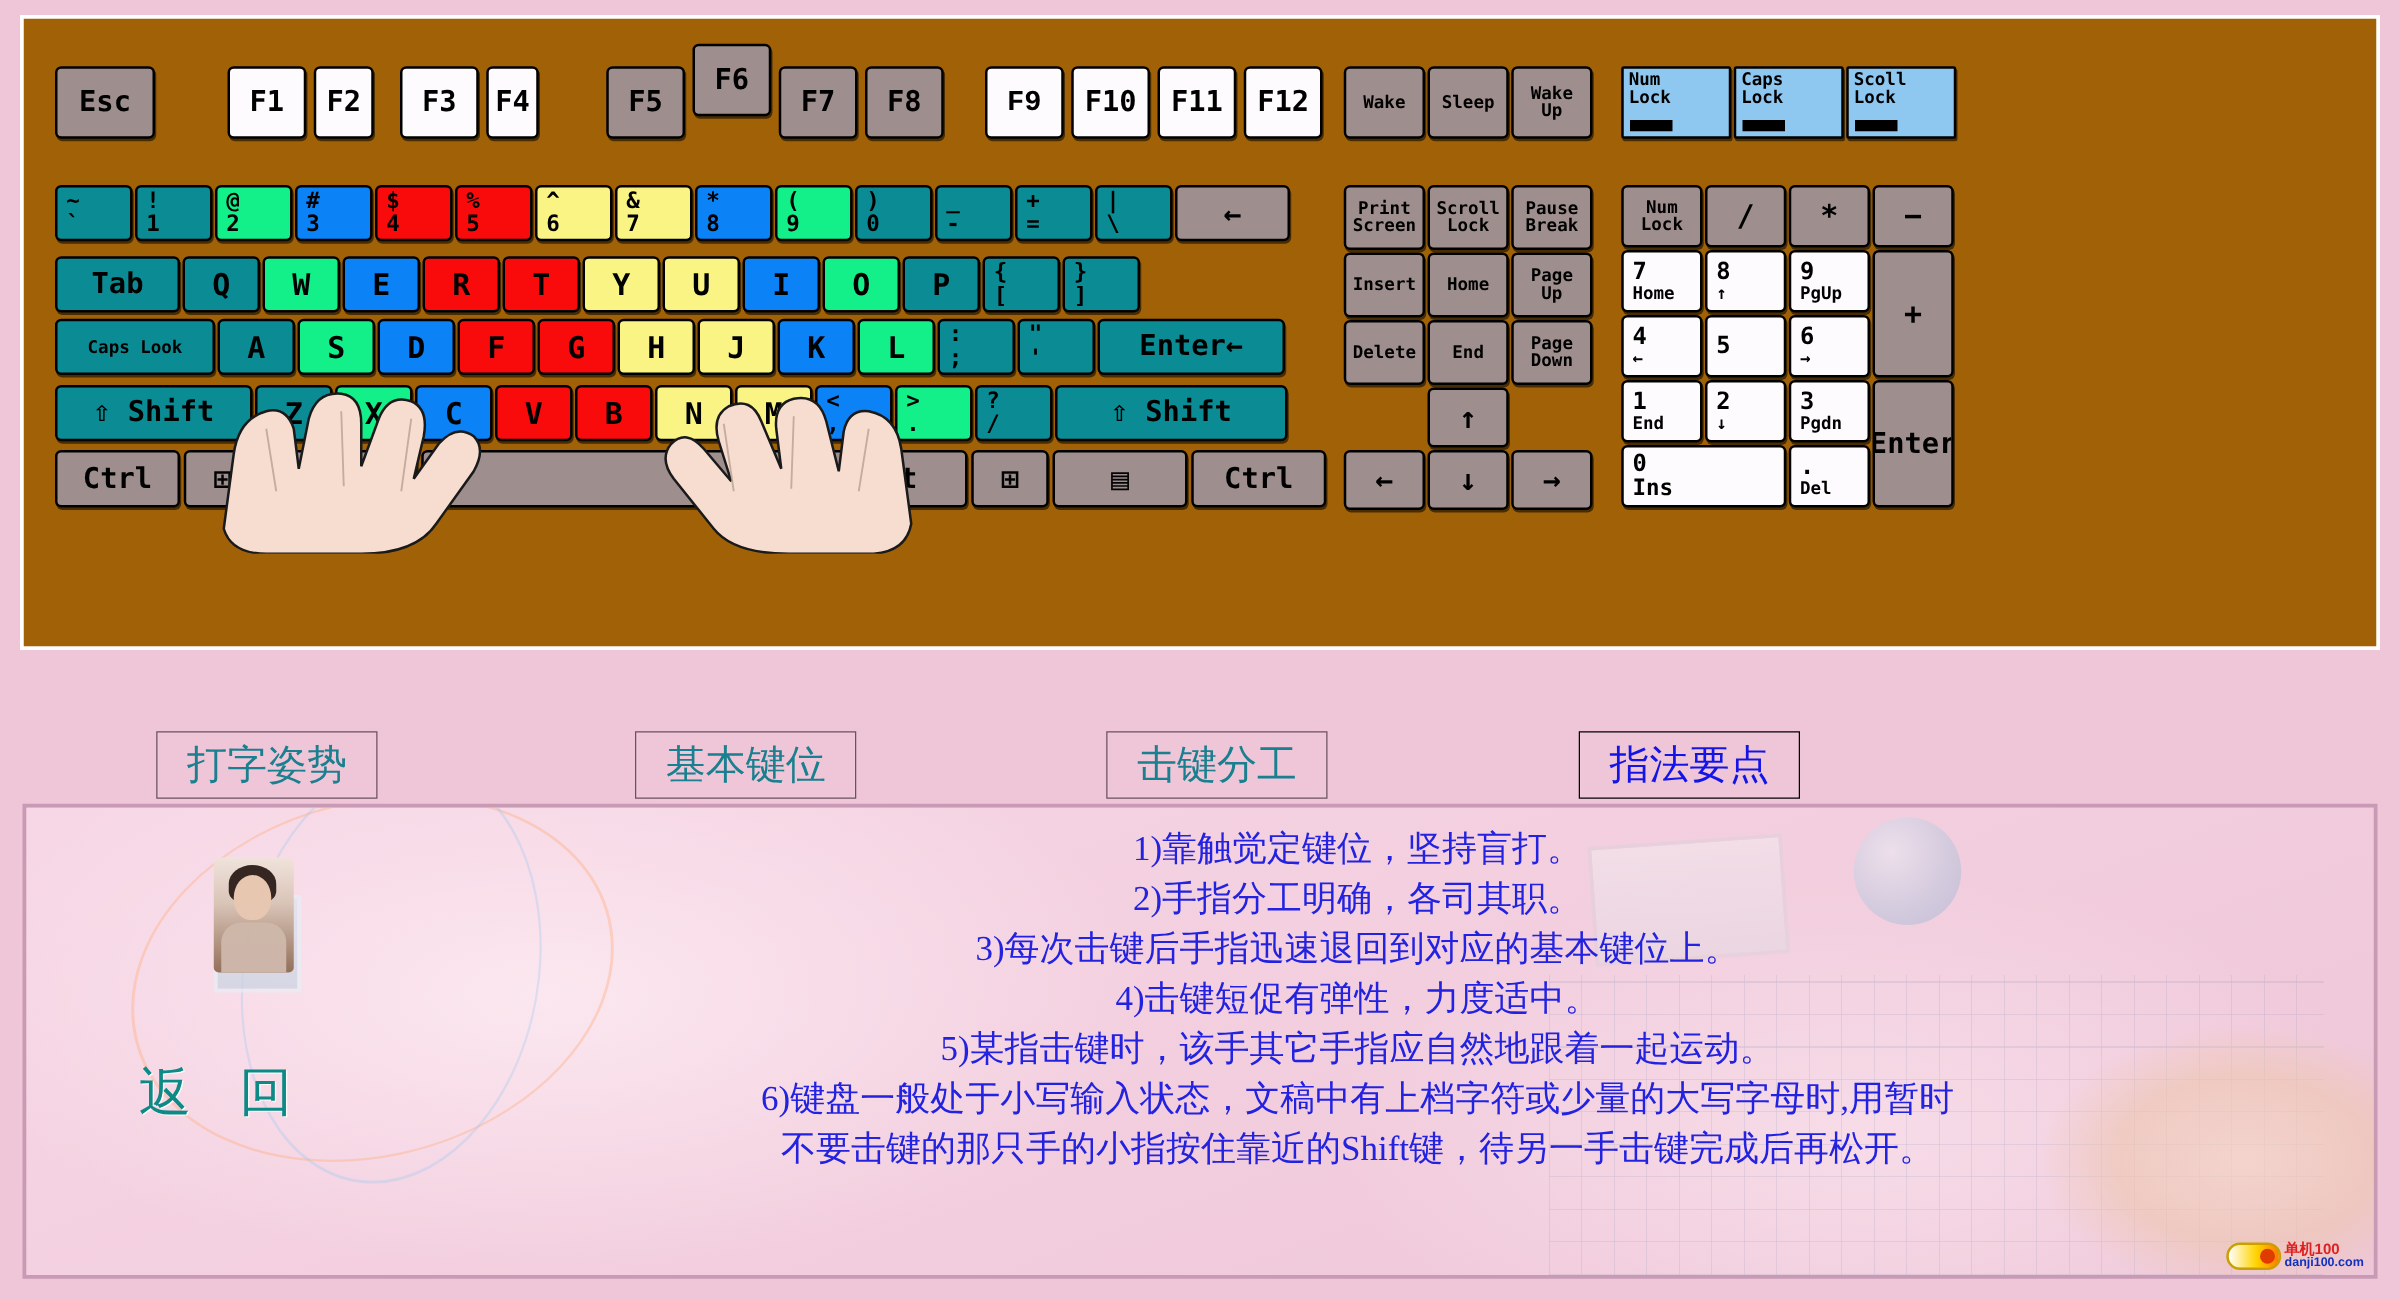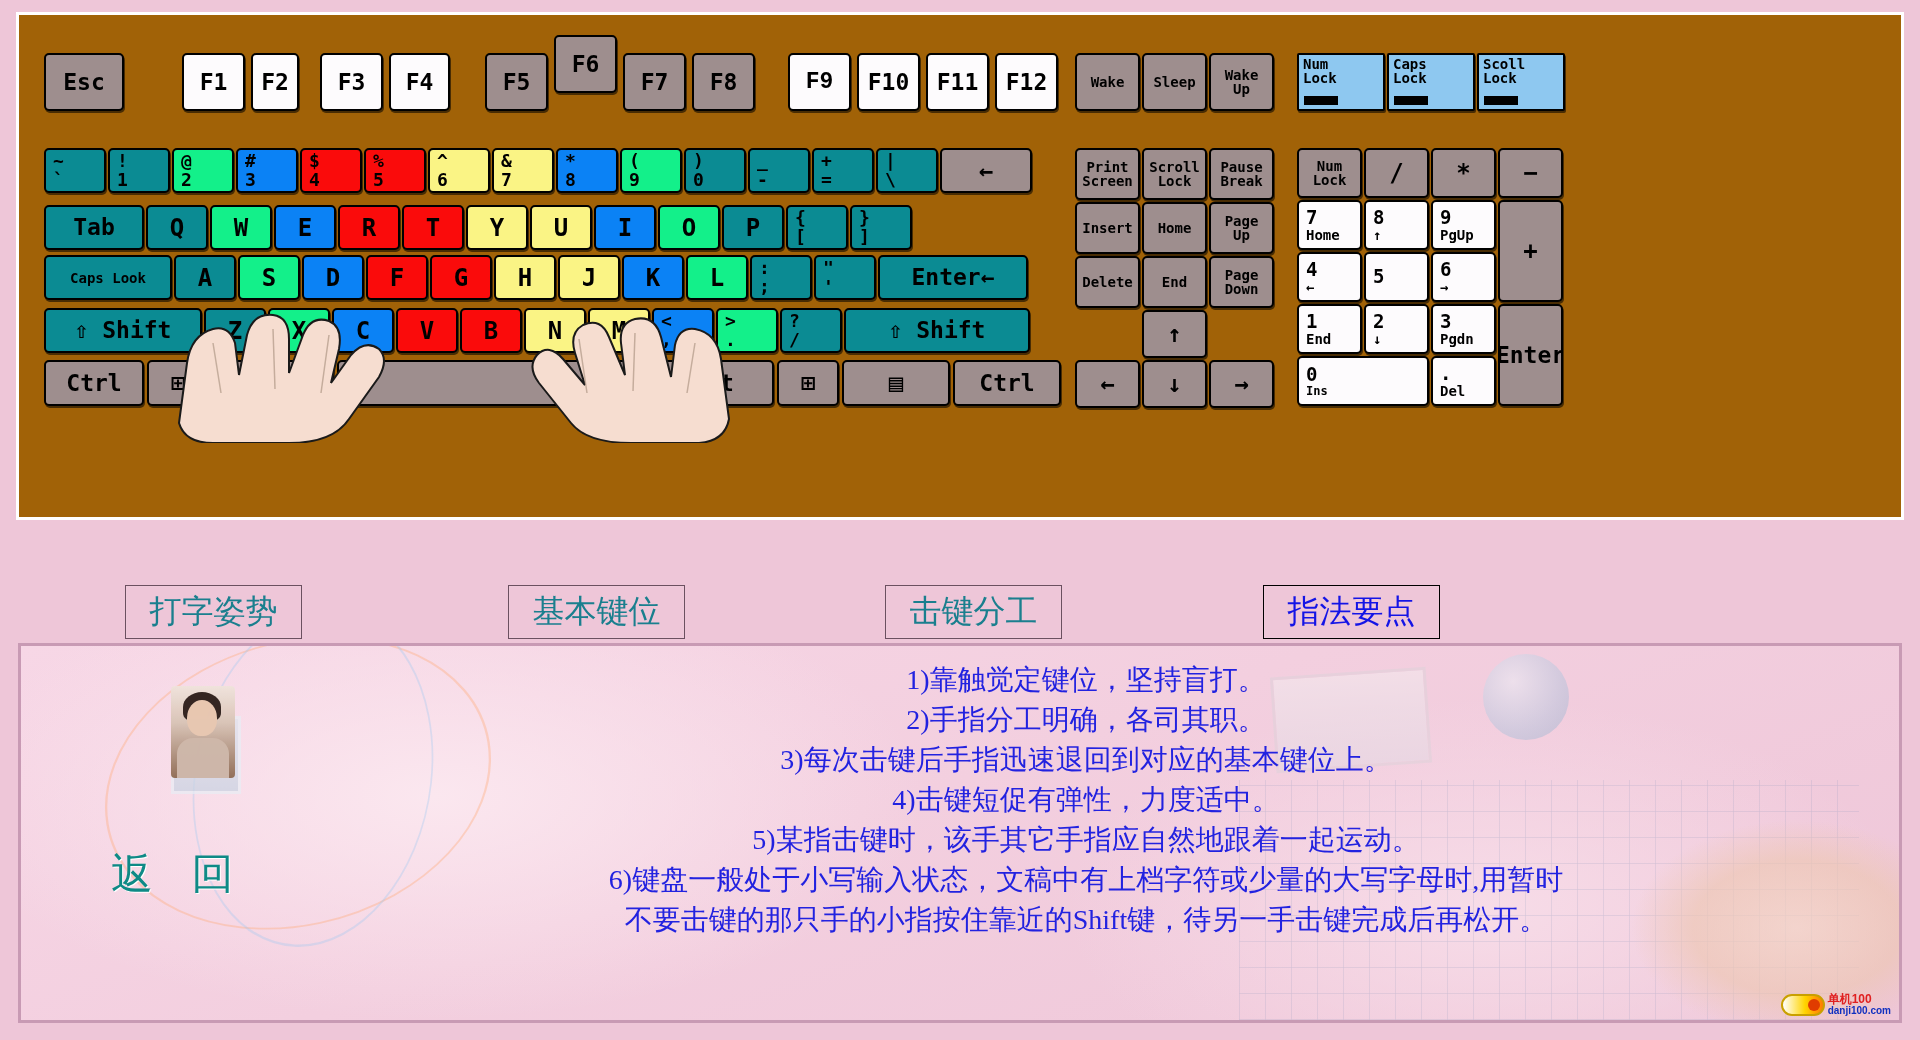--- a/index.html
+++ b/index.html
@@ -184,21 +184,21 @@
       </div>
       <div class="key white" style="left: 163px; top: 38px; width: 63px; height: 58px;">
         <div class="lbl fn">F1</div>
       </div>
       <div class="key white" style="left: 232px; top: 38px; width: 48px; height: 58px;">
         <div class="lbl fn">F2</div>
       </div>
       <div class="key white" style="left: 301px; top: 38px; width: 63px; height: 58px;">
         <div class="lbl fn">F3</div>
       </div>
-      <div class="key white" style="left: 370px; top: 38px; width: 61px; height: 58px;">
+      <div class="key white" style="left: 370px; top: 38px; width: 42px; height: 58px;">
         <div class="lbl fn">F4</div>
       </div>
       <div class="key gray" style="left: 466px; top: 38px; width: 63px; height: 58px;">
         <div class="lbl fn">F5</div>
       </div>
       <div class="key gray" style="left: 535px; top: 20px; width: 63px; height: 58px;">
         <div class="lbl fn">F6</div>
       </div>
       <div class="key gray" style="left: 604px; top: 38px; width: 63px; height: 58px;">
         <div class="lbl fn">F7</div>
@@ -596,21 +596,21 @@
       </div>
       <div class="key white" style="left: 1412px; top: 289px; width: 65px; height: 50px;">
         <div class="dual">
           <span style="font-size: 19px;">3</span>
           <span style="font-size: 14px;">Pgdn</span>
         </div>
       </div>
       <div class="key white" style="left: 1278px; top: 341px; width: 132px; height: 50px;">
         <div class="dual">
           <span style="font-size: 19px;">0</span>
-          <span style="font-size: 12px;">Ins</span>
+          <span style="font-size: 18px;">Ins</span>
         </div>
       </div>
       <div class="key white" style="left: 1412px; top: 341px; width: 65px; height: 50px;">
         <div class="dual">
           <span style="font-size: 19px;">.</span>
           <span style="font-size: 14px;">Del</span>
         </div>
       </div>
       <div class="key gray" style="left: 1479px; top: 185px; width: 65px; height: 102px;">
         <div class="lbl big">+</div>

